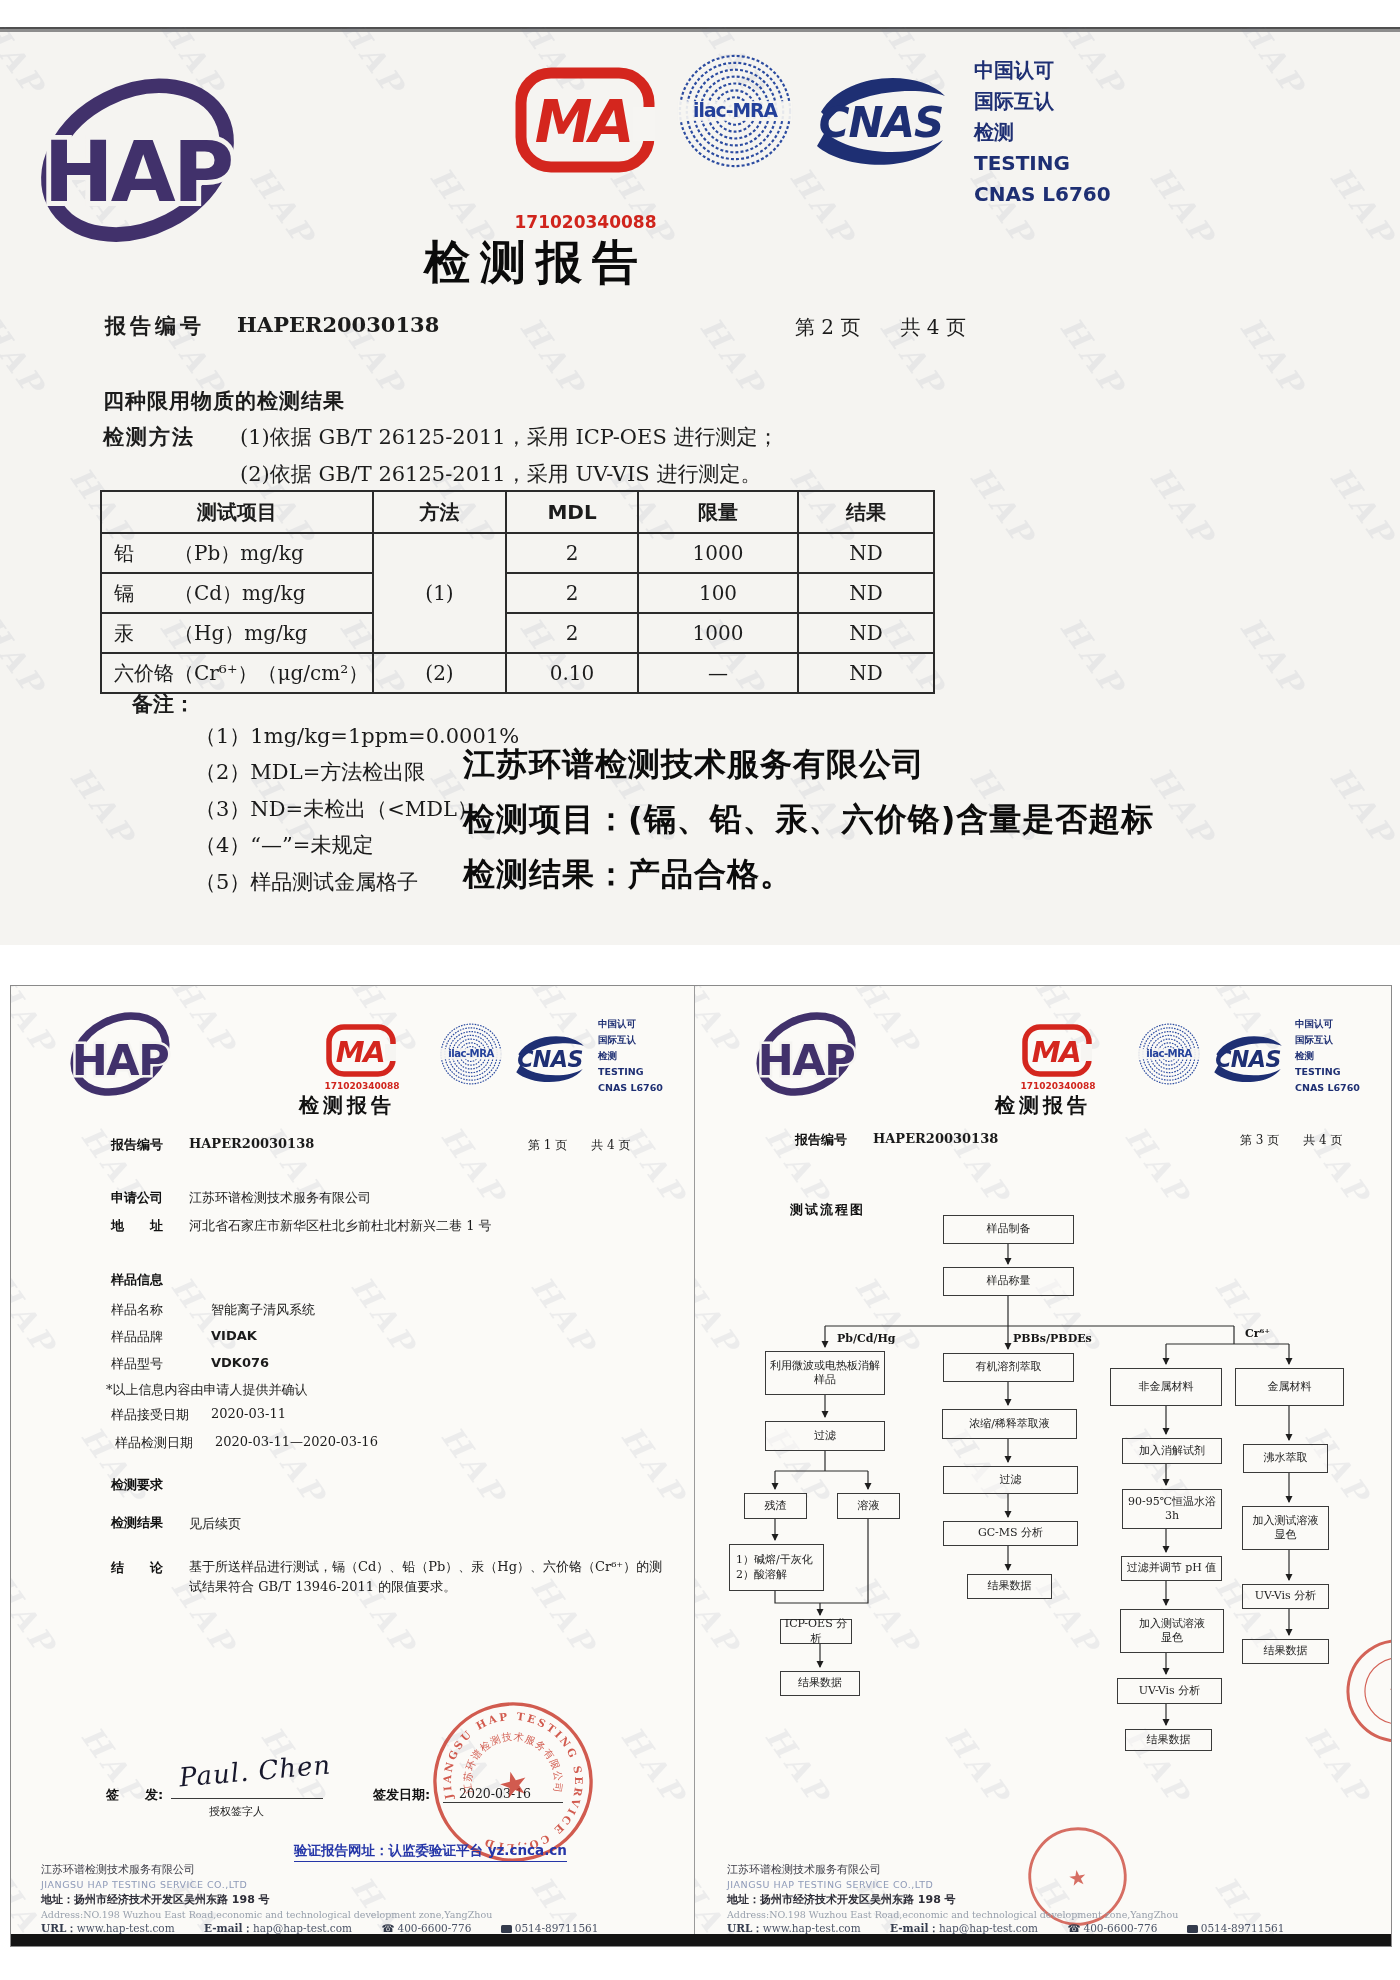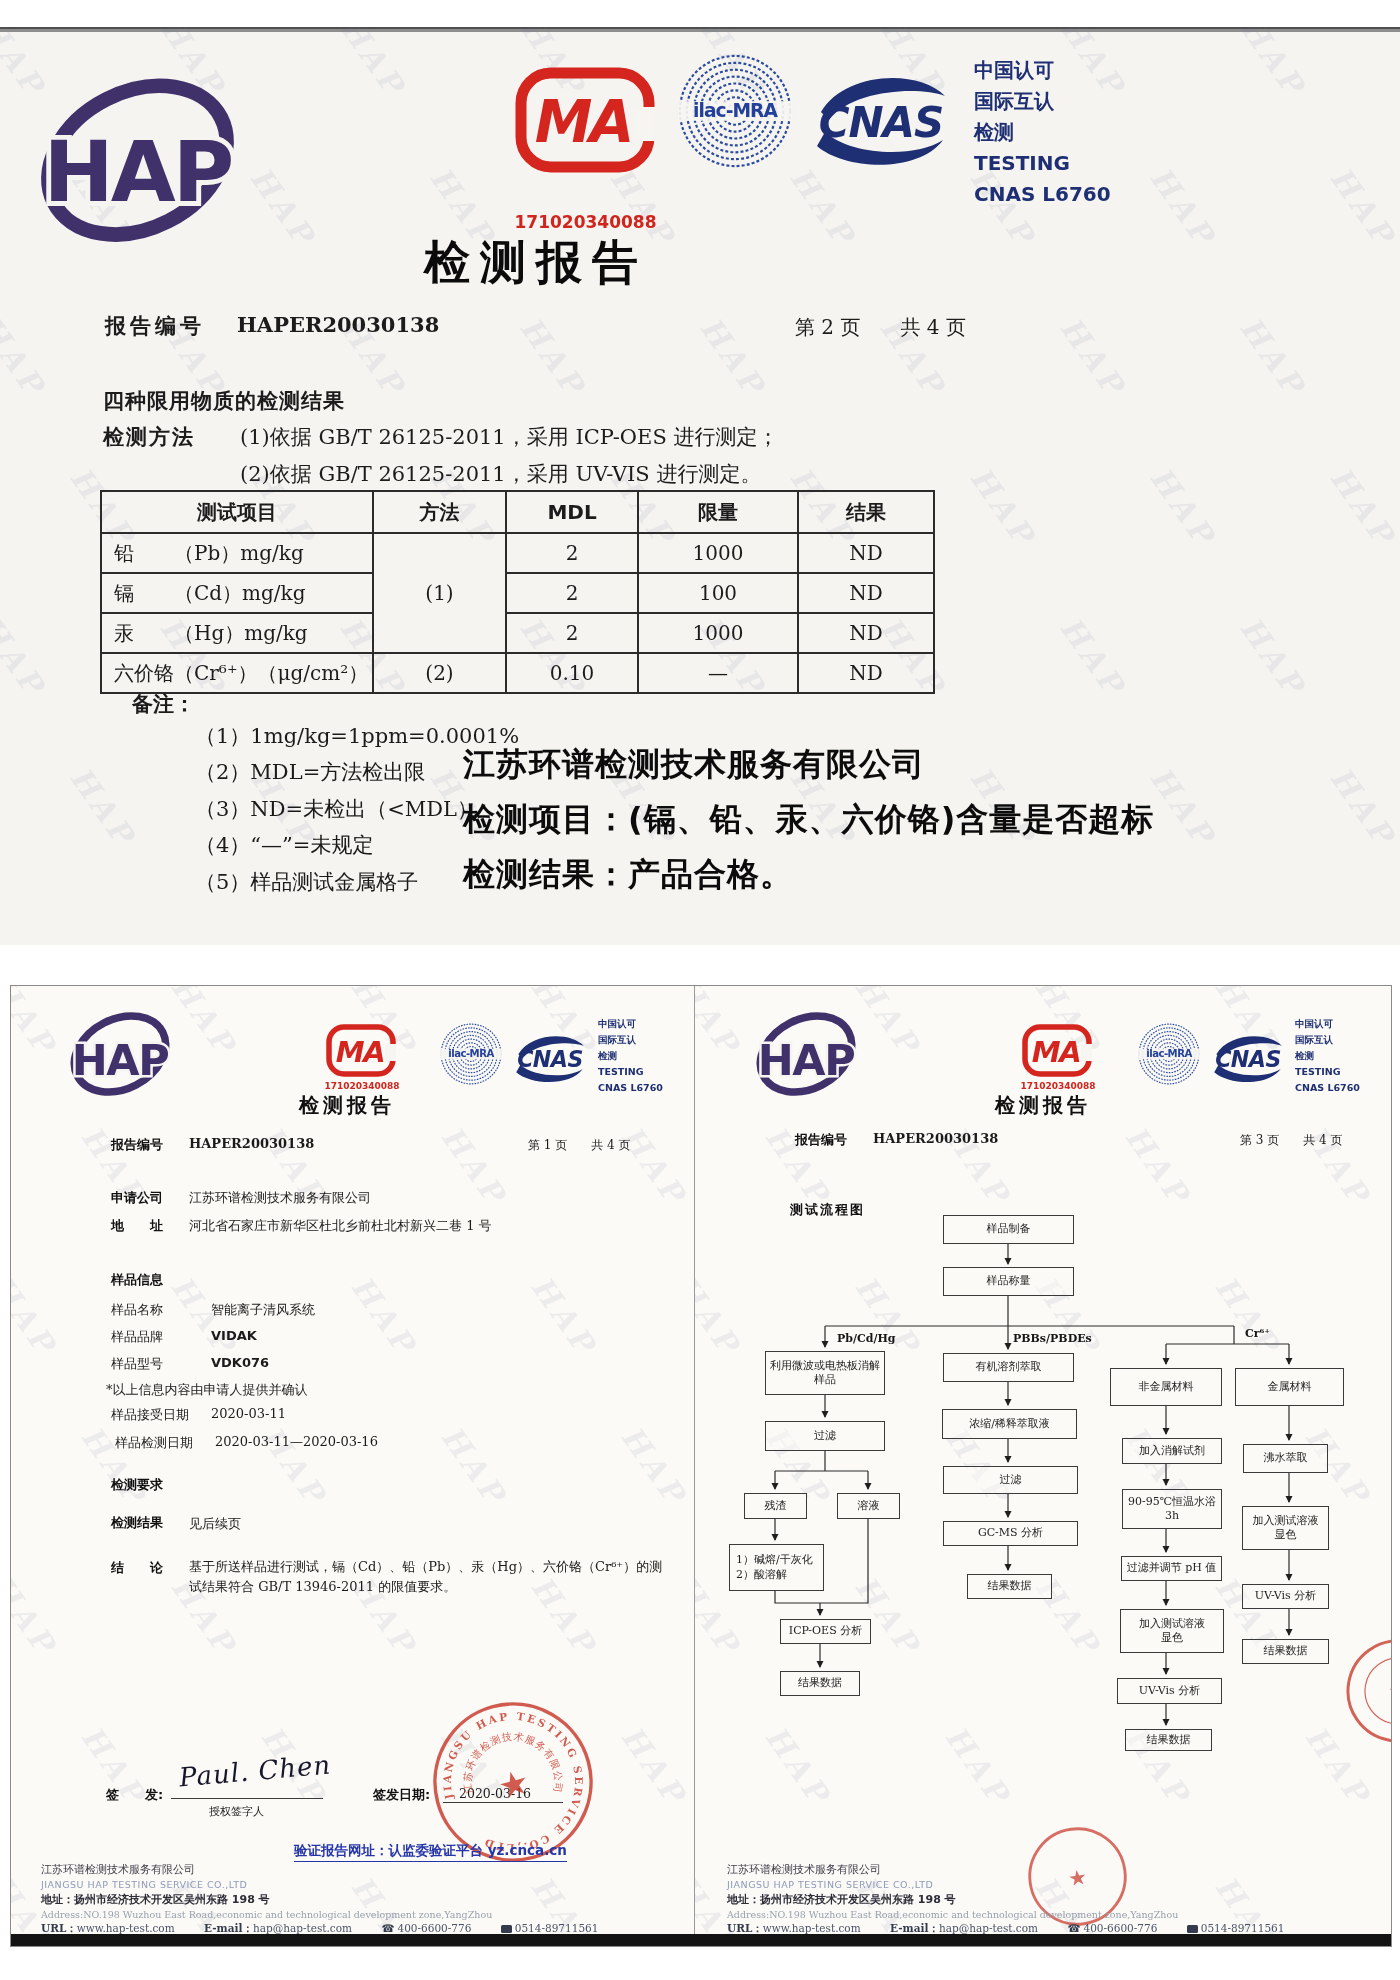--- a/index.html
+++ b/index.html
@@ -457,21 +457,21 @@
       <div class="fbl" style="left:318px;top:346px">PBBs/PBDEs</div>
       <div class="fbl" style="left:550px;top:341px">Cr⁶⁺</div>
 
       <div class="fnode" style="left:70px;top:365px;width:120px;height:44px">利用微波或电热板消解
 样品</div>
       <div class="fnode" style="left:70px;top:435px;width:120px;height:30px">过滤</div>
       <div class="fnode" style="left:49px;top:507px;width:63px;height:26px">残渣</div>
       <div class="fnode" style="left:142px;top:507px;width:63px;height:26px">溶液</div>
       <div class="fnode ta-l" style="left:34px;top:558px;width:95px;height:47px">1）碱熔/干灰化
 2）酸溶解</div>
-      <div class="fnode" style="left:85px;top:633px;width:91px;height:25px">ICP-OES 分析</div>
+      <div class="fnode" style="left:85px;top:633px;width:72px;height:25px">ICP-OES 分析</div>
       <div class="fnode" style="left:85px;top:685px;width:80px;height:25px">结果数据</div>
 
       <div class="fnode" style="left:248px;top:367px;width:131px;height:29px">有机溶剂萃取</div>
       <div class="fnode" style="left:247px;top:423px;width:135px;height:30px">浓缩/稀释萃取液</div>
       <div class="fnode" style="left:248px;top:480px;width:135px;height:28px">过滤</div>
       <div class="fnode" style="left:248px;top:535px;width:135px;height:25px">GC-MS 分析</div>
       <div class="fnode" style="left:272px;top:588px;width:85px;height:25px">结果数据</div>
 
       <div class="fnode" style="left:415px;top:382px;width:112px;height:38px">非金属材料</div>
       <div class="fnode" style="left:427px;top:452px;width:100px;height:26px">加入消解试剂</div>

